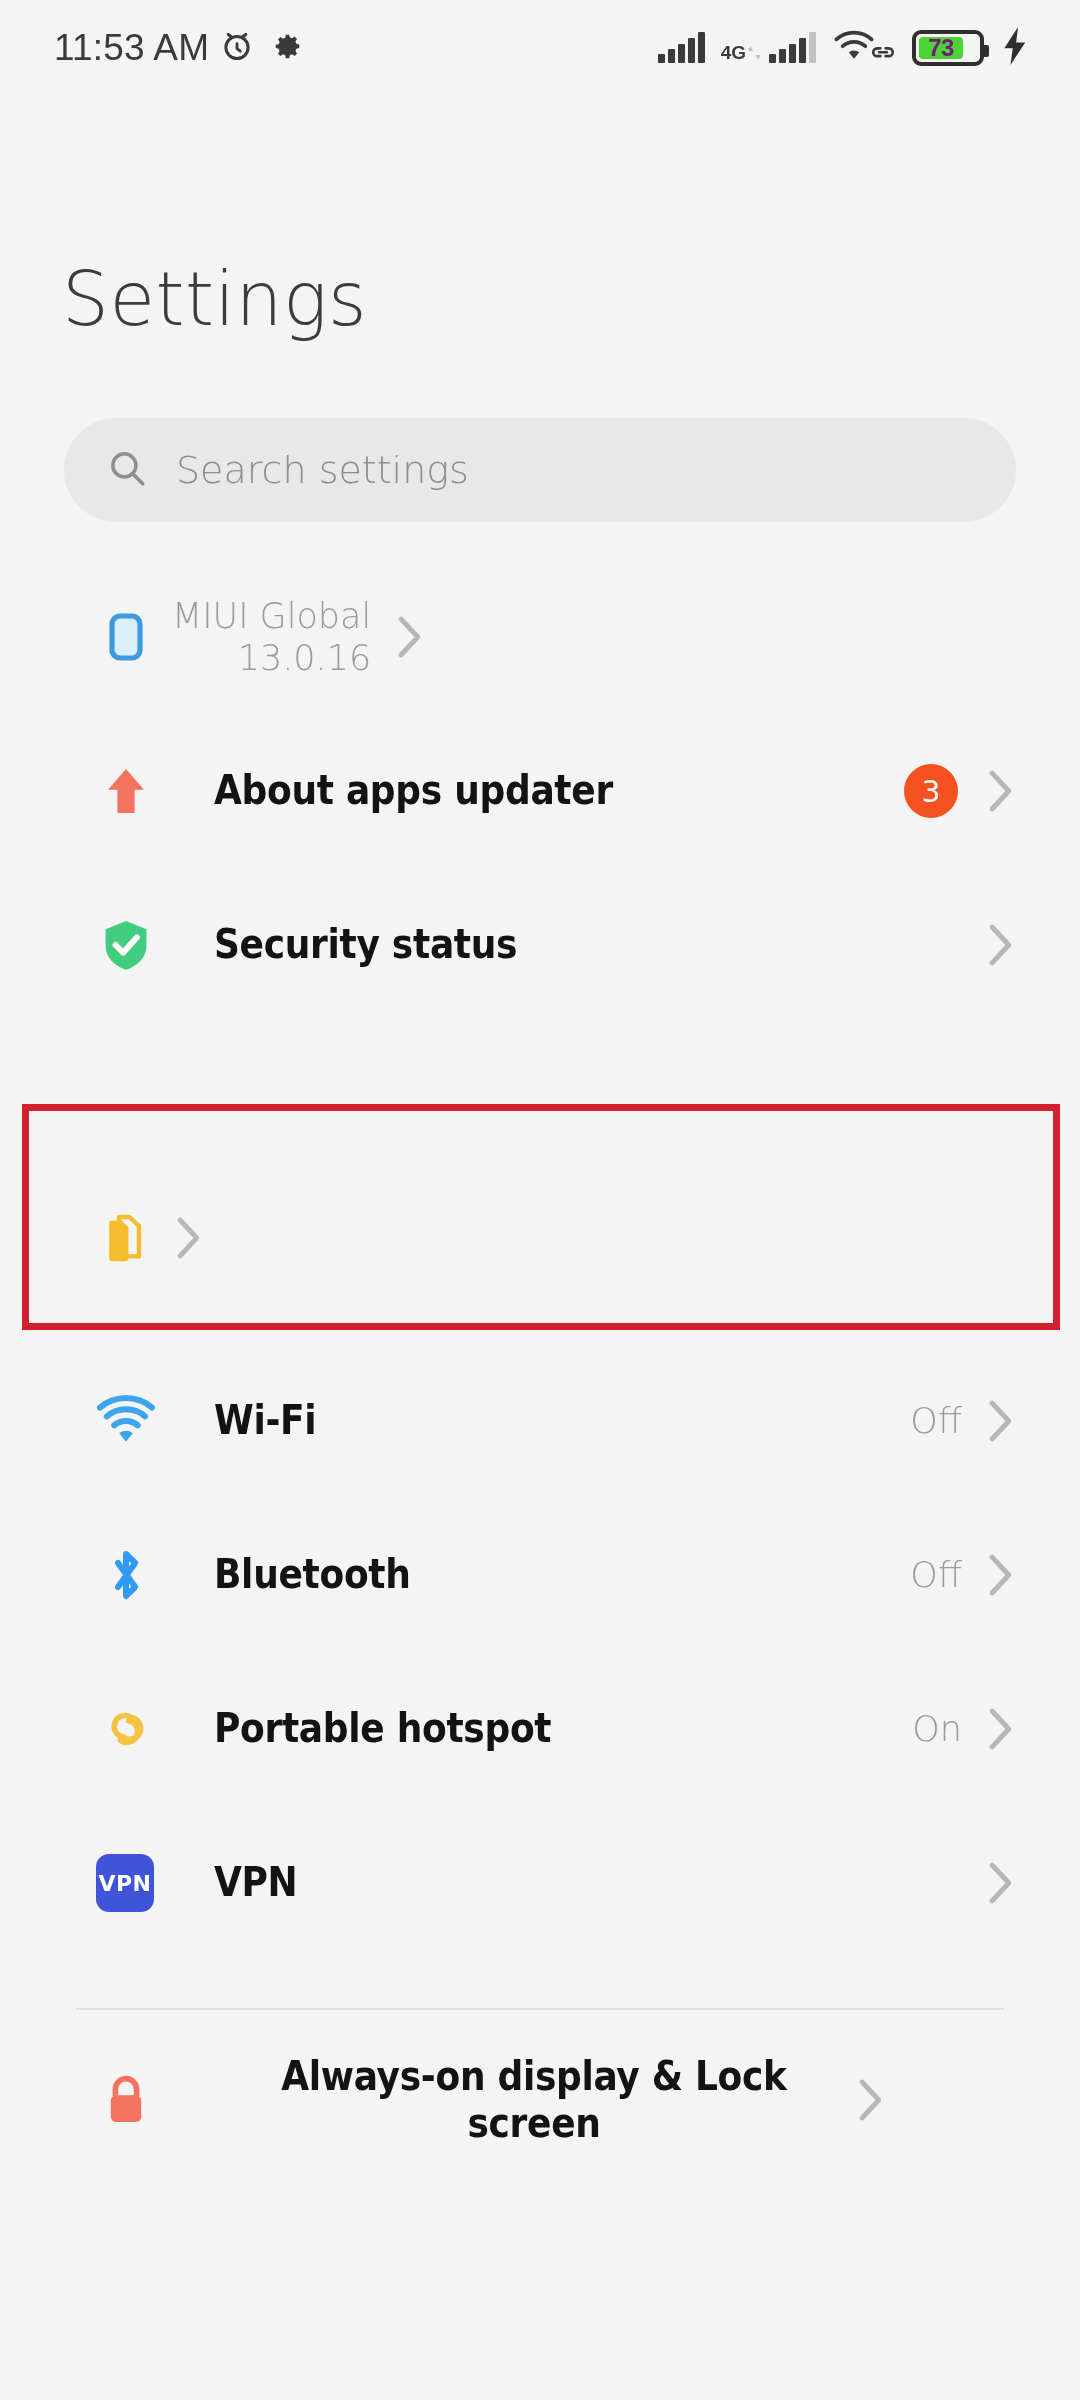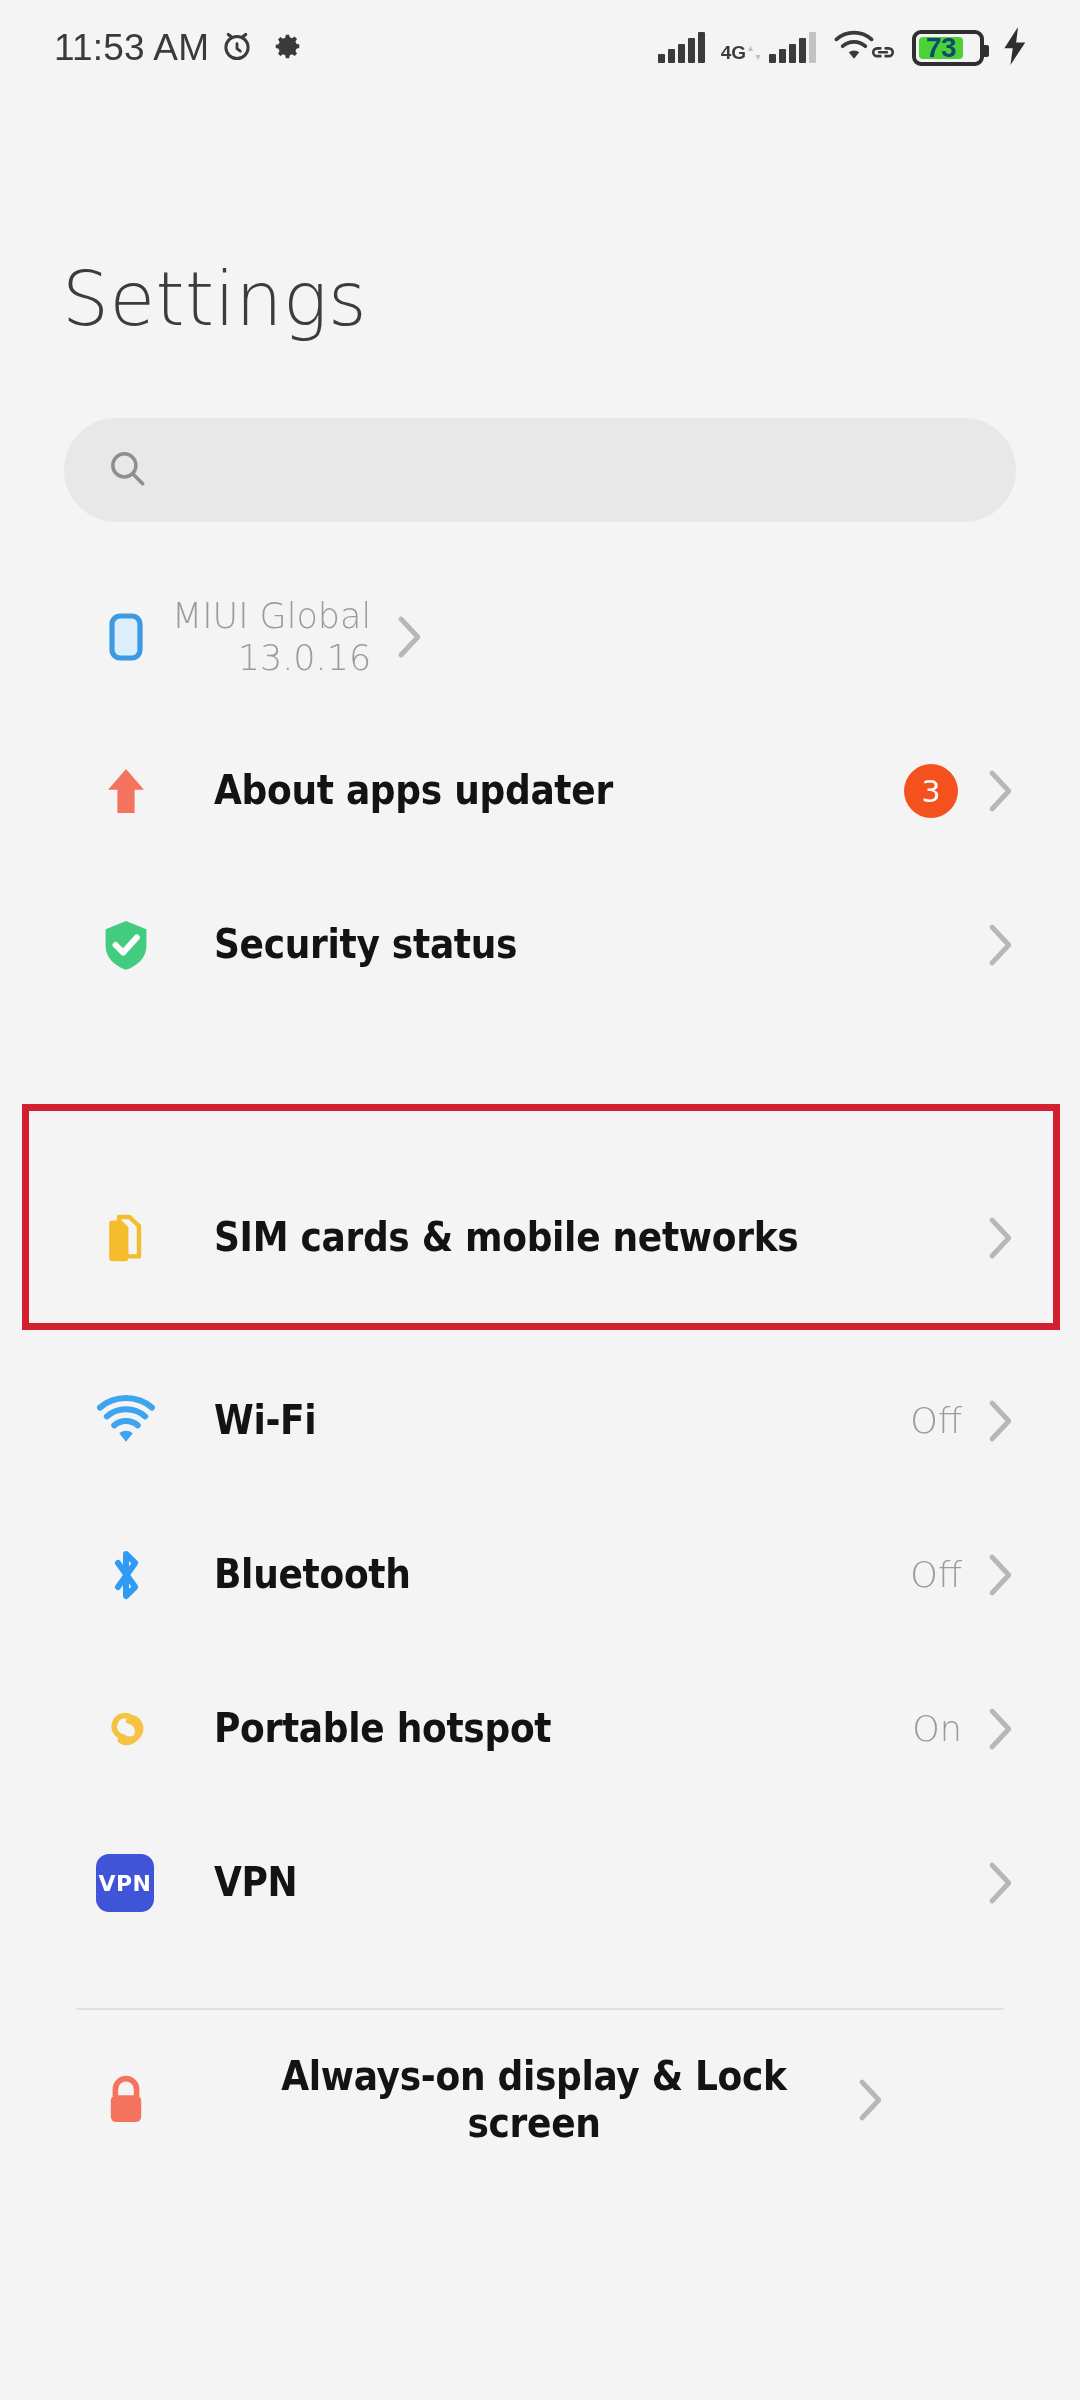--- a/index.html
+++ b/index.html
@@ -56,21 +56,21 @@
   }
   .batt:after{
     content:""; position:absolute; right:-9px; top:11px;
     width:5px; height:12px; background:#2f2f2f; border-radius:0 2px 2px 0;
   }
   .batt-fill{
     background:#4cd137; height:100%; border-radius:4px;
     display:flex; align-items:center; justify-content:center;
     width:76%;
   }
-  .batt-num{ font-size:28px; font-weight:700; color:#0c4a6e; line-height:1; letter-spacing:-.5px;}
+  .batt-num{ font-size:24px; font-weight:700; color:#701a75; line-height:1; letter-spacing:-.5px;}
 
   
   .page-title{
     position:absolute; top:262px; left:62px;
     font-size:74px; font-weight:300; color:#3c3c3c;
     letter-spacing:.5px; line-height:1;
     font-family:"DejaVu Sans", sans-serif;
   }
 
   
@@ -229,20 +229,21 @@
 
   <div class="page-title">Settings</div>
 
   <div class="searchbar">
     <span class="ic">
       <svg width="42" height="42" viewBox="0 0 24 24">
         <circle cx="10.5" cy="10.5" r="6.6" fill="none" stroke="#8e8e8e" stroke-width="2"></circle>
         <path d="M15.4 15.4 L21 21" stroke="#8e8e8e" stroke-width="2" stroke-linecap="round"></path>
       </svg>
     </span>
+    <span class="search-ph">Search settings</span>
   </div>
 
   <div class="list">
 
     <div class="row">
       <span class="row-ico">
         <svg width="60" height="60" viewBox="0 0 30 30">
           <rect x="8" y="4.5" width="14" height="21" rx="4" fill="#dbeefc" stroke="#3d9ae0" stroke-width="2.6"></rect>
         </svg>
       </span>
@@ -287,21 +288,20 @@
 
     <div class="gap"></div>
 
     <div class="row" style="height:212px;">
       <span class="row-ico">
         <svg width="60" height="60" viewBox="0 0 30 30">
           <path fill="none" stroke="#f5bc2e" stroke-width="2.2" stroke-linejoin="round" d="M11.5 4.5 h5.2 L21.5 9 v15.2 h-10 Z"></path>
           <path fill="#f5bc2e" d="M8.2 6.2 h4.6 l3.4 3.3 V25 a1.6 1.6 0 01-1.6 1.6 H8.2 A1.6 1.6 0 016.6 25 V7.8 A1.6 1.6 0 018.2 6.2z"></path>
         </svg>
       </span>
-      <span class="row-label">SIM cards &amp; mobile networks</span>
       <span class="chev">
         <svg width="26" height="44" viewBox="0 0 13 22">
           <path d="M2 2 L10.4 11 L2 20" fill="none" stroke="#b7b7b7" stroke-width="2.4" stroke-linecap="round" stroke-linejoin="round"></path>
         </svg>
       </span>
     </div>
 
     <div class="row">
       <span class="row-ico">
         <svg width="60" height="52" viewBox="0 0 30 26">

